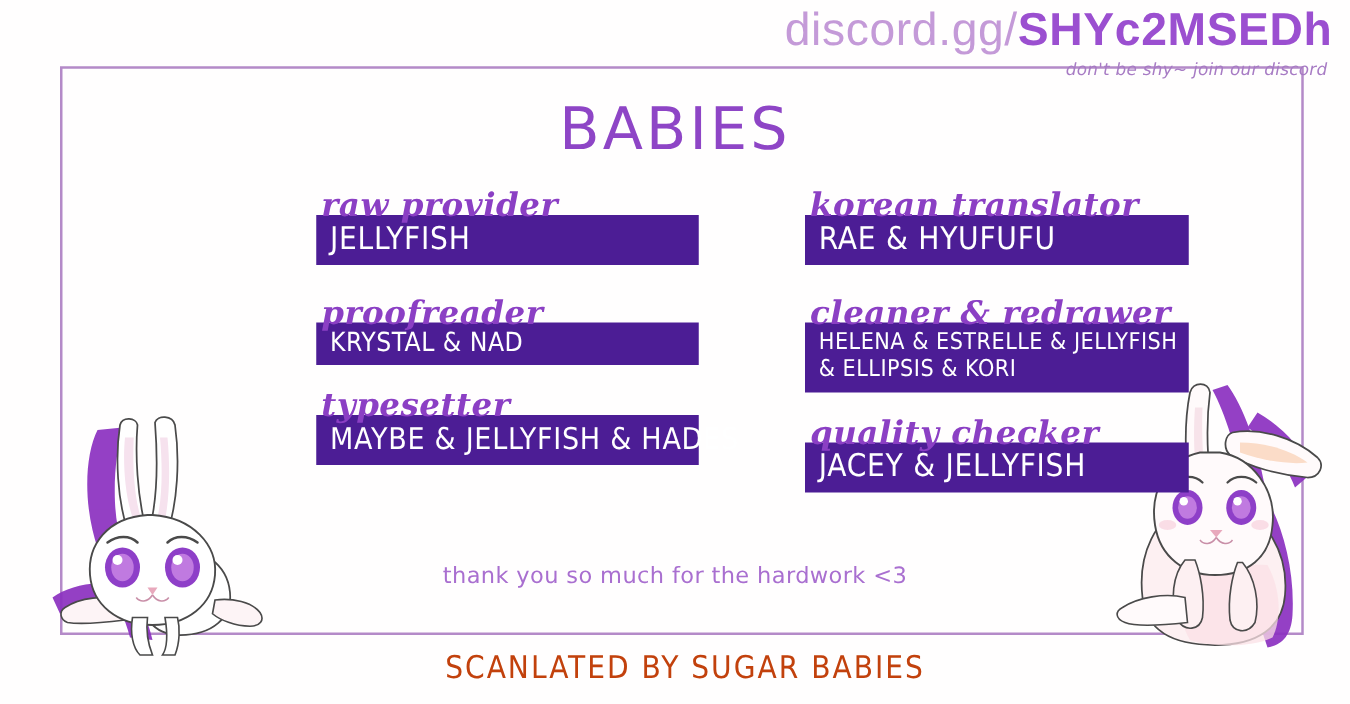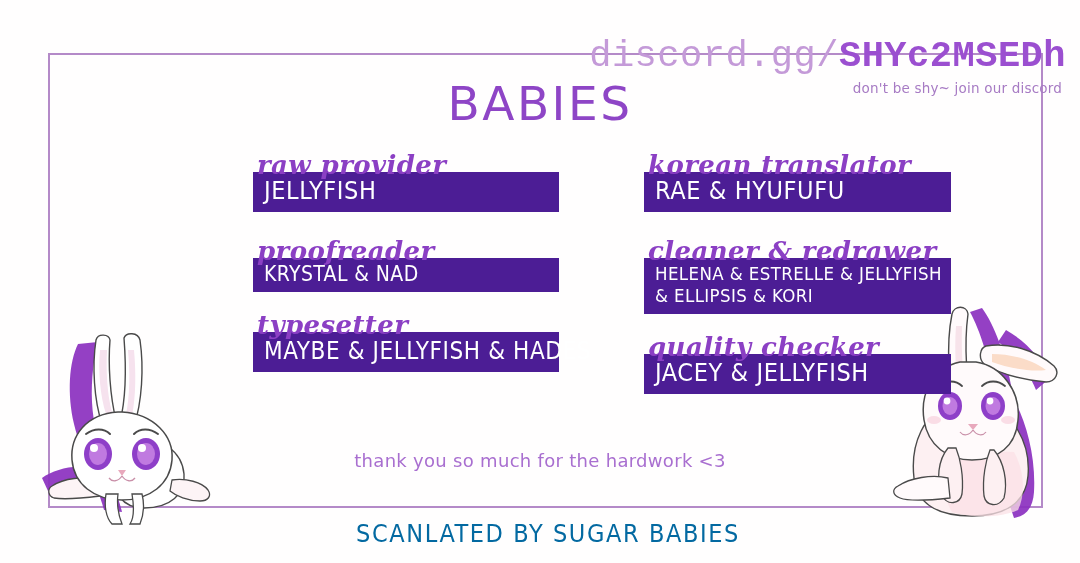--- a/index.html
+++ b/index.html
@@ -23,35 +23,35 @@
   }
 
   
   .discord-wrap{
     position:absolute;
     right:14px;top:2px;
     text-align:right;
     width:620px;
   }
   .discord-link{
-    font-family:Liberation Mono, monospace;
+    font-family:Liberation Sans, sans-serif;
     font-size:37px;
     line-height:44px;
     letter-spacing:0.5px;
     white-space:nowrap;
-    margin-top:32px;
   }
   .discord-link .dom{color:#c49ad8;font-weight:400;}
   .discord-link .inv{color:#9b4fd0;font-weight:700;}
   .discord-sub{
     font-family:"DejaVu Sans", sans-serif;
     font-size:13.5px;
     color:#a77bc4;
     margin-top:2px;
     margin-right:4px;
+    font-style:italic;
     letter-spacing:0.2px;
   }
 
   
   .title{
     position:absolute;
     left:0;right:0;top:76px;
     text-align:center;
     font-family:"DejaVu Sans", sans-serif;
     font-size:47px;
@@ -125,21 +125,21 @@
     color:#a96fd0;
     letter-spacing:0.3px;
   }
   .footer{
     position:absolute;
     left:16px;right:0;top:519px;
     text-align:center;
     font-family:"DejaVu Sans Condensed","DejaVu Sans", sans-serif;
     font-size:25px;
     letter-spacing:1.6px;
-    color:#0369a1;
+    color:#c2410c;
   }
 
   
   .bunny{position:absolute;}
   .bunny-left{left:22px;top:328px;width:200px;height:200px;}
   .bunny-right{left:890px;top:300px;width:185px;height:228px;}
 </style>
 </head>
 <body>
 

